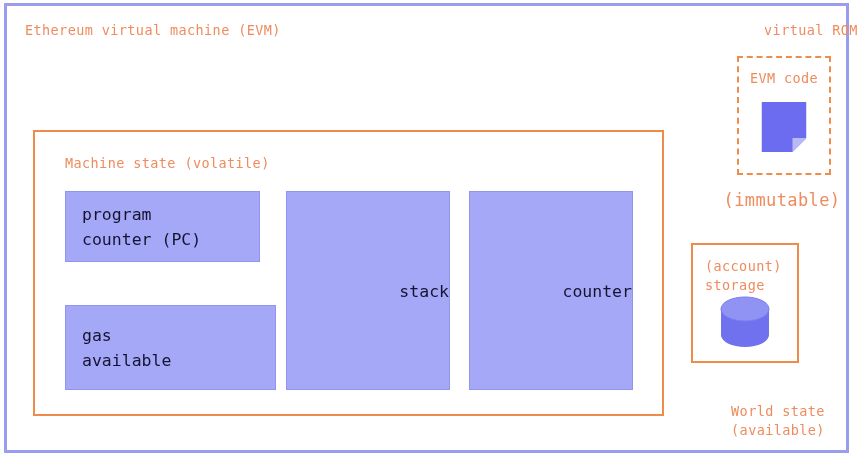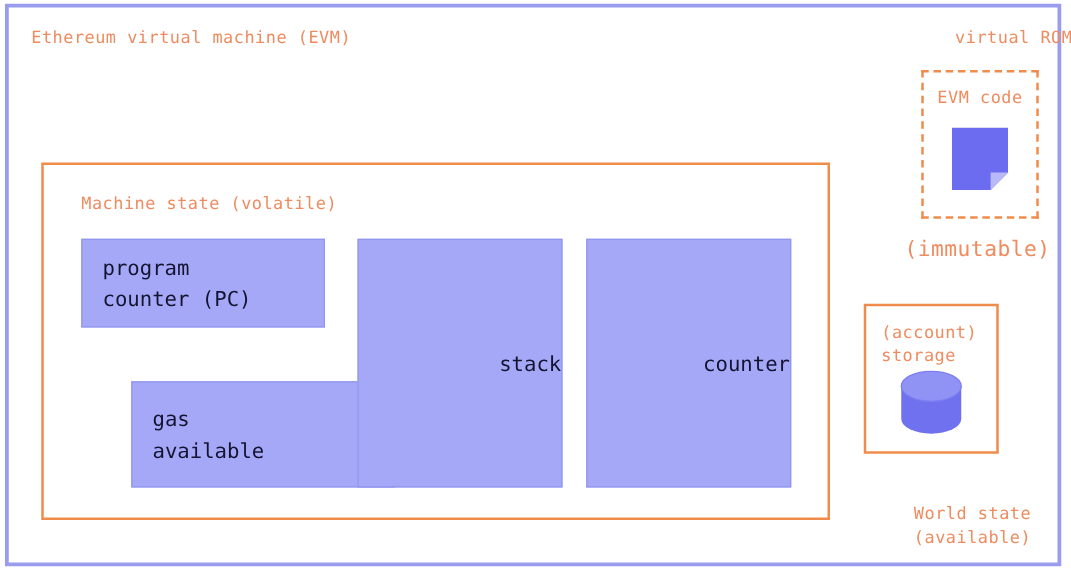--- a/index.html
+++ b/index.html
@@ -83,21 +83,21 @@
   }
   .block-text.center {
     left: 0;
     right: 0;
     text-align: right;
     top: 50%;
     transform: translateY(-50%);
   }
 
   #block-pc   { left: 65px;  top: 191px; width: 195px; height: 71px; }
-  #block-gas  { left: 65px;  top: 305px; width: 211px; height: 85px; margin-left: 40px; }
+  #block-gas  { left: 65px;  top: 305px; width: 211px; height: 85px; }
   #block-stack  { left: 286px; top: 191px; width: 164px; height: 199px; }
   #block-memory { left: 469px; top: 191px; width: 164px; height: 199px; }
 
   
   .rom-label {
     position: absolute;
     left: 735px;
     top: 22px;
     width: 104px;
     text-align: center;

